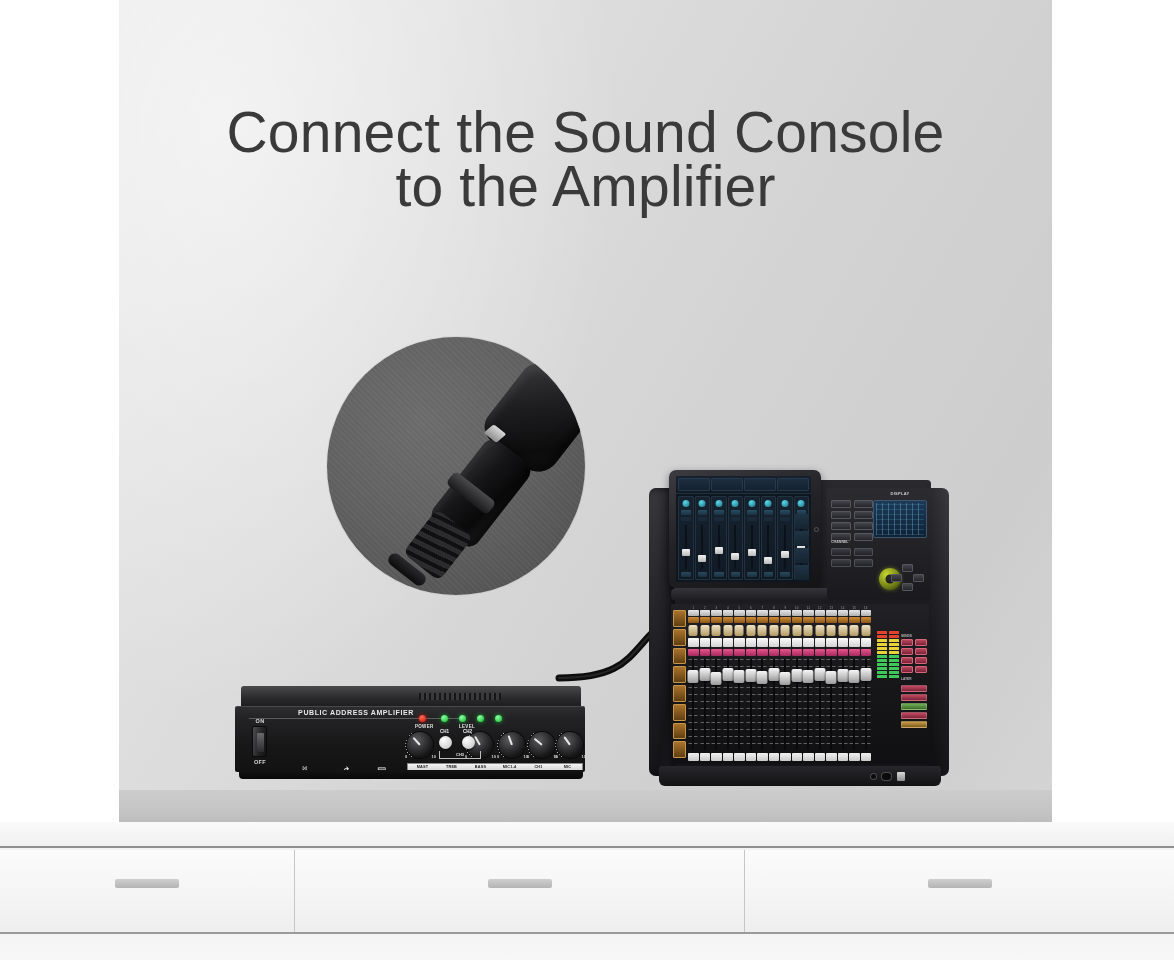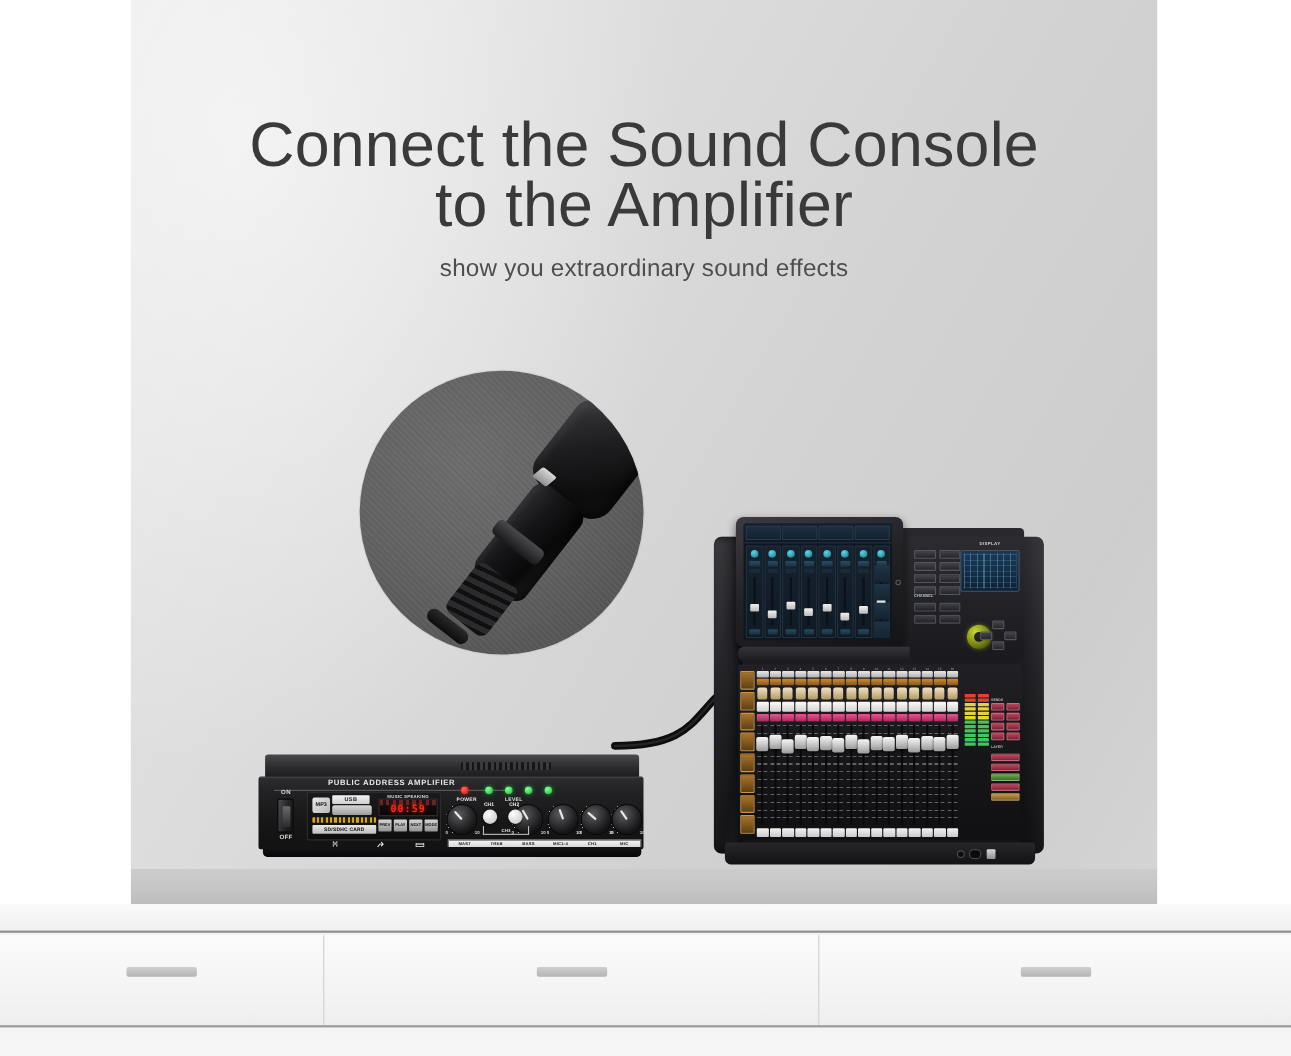--- a/index.html
+++ b/index.html
@@ -583,21 +583,20 @@
   <div class="scene">
 
     <div class="wall">
       <div class="wall-sheen"></div>
     </div>
 
     <div class="headline">
       <span>Connect the Sound Console</span>
       <span class="l2">to the Amplifier</span>
     </div>
-    <div class="subhead">show you extraordinary sound effects</div>
 
     <div class="inset">
       <div class="inset-noise"></div>
       <div class="xlr">
         <div class="jack-cup"></div>
         <div class="xlr-body"></div>
         <div class="xlr-collar"></div>
         <div class="xlr-latch"></div>
         <div class="xlr-grip"></div>
         <div class="xlr-tail"></div>
@@ -618,40 +617,20 @@
       <div class="amp-face">
         <div class="amp-brand">PUBLIC ADDRESS AMPLIFIER</div>
         <div class="amp-brand-rule"></div>
 
         <div class="pwr-wrap">
           <div class="pwr-on">ON</div>
           <div class="pwr-rocker"></div>
           <div class="pwr-off">OFF</div>
         </div>
 
-        <div class="media">
-          <div class="media-logo">MP3</div>
-          <div class="media-usb">USB</div>
-          <div class="media-usb2"></div>
-          <div class="media-eq"></div>
-          <div class="media-slot">SD/SDHC CARD</div>
-
-          <div class="lcd-hdr">MUSIC SPEAKING</div>
-          <div class="lcd">
-            <div class="lcd-top"></div>
-            <div class="lcd-digits">00:59</div>
-          </div>
-
-          <div class="media-btns">
-            <span>PREV</span>
-            <span>PLAY</span>
-            <span>NEXT</span>
-            <span>MODE</span>
-          </div>
-        </div>
 
         <div class="icon-row">
           <div class="ic">
             <div class="ic-glyph">ᛗ</div>
             <div class="ic-lbl">Bluetooth</div>
           </div>
           <div class="ic">
             <div class="ic-glyph">⎇</div>
             <div class="ic-lbl">USB</div>
           </div>

